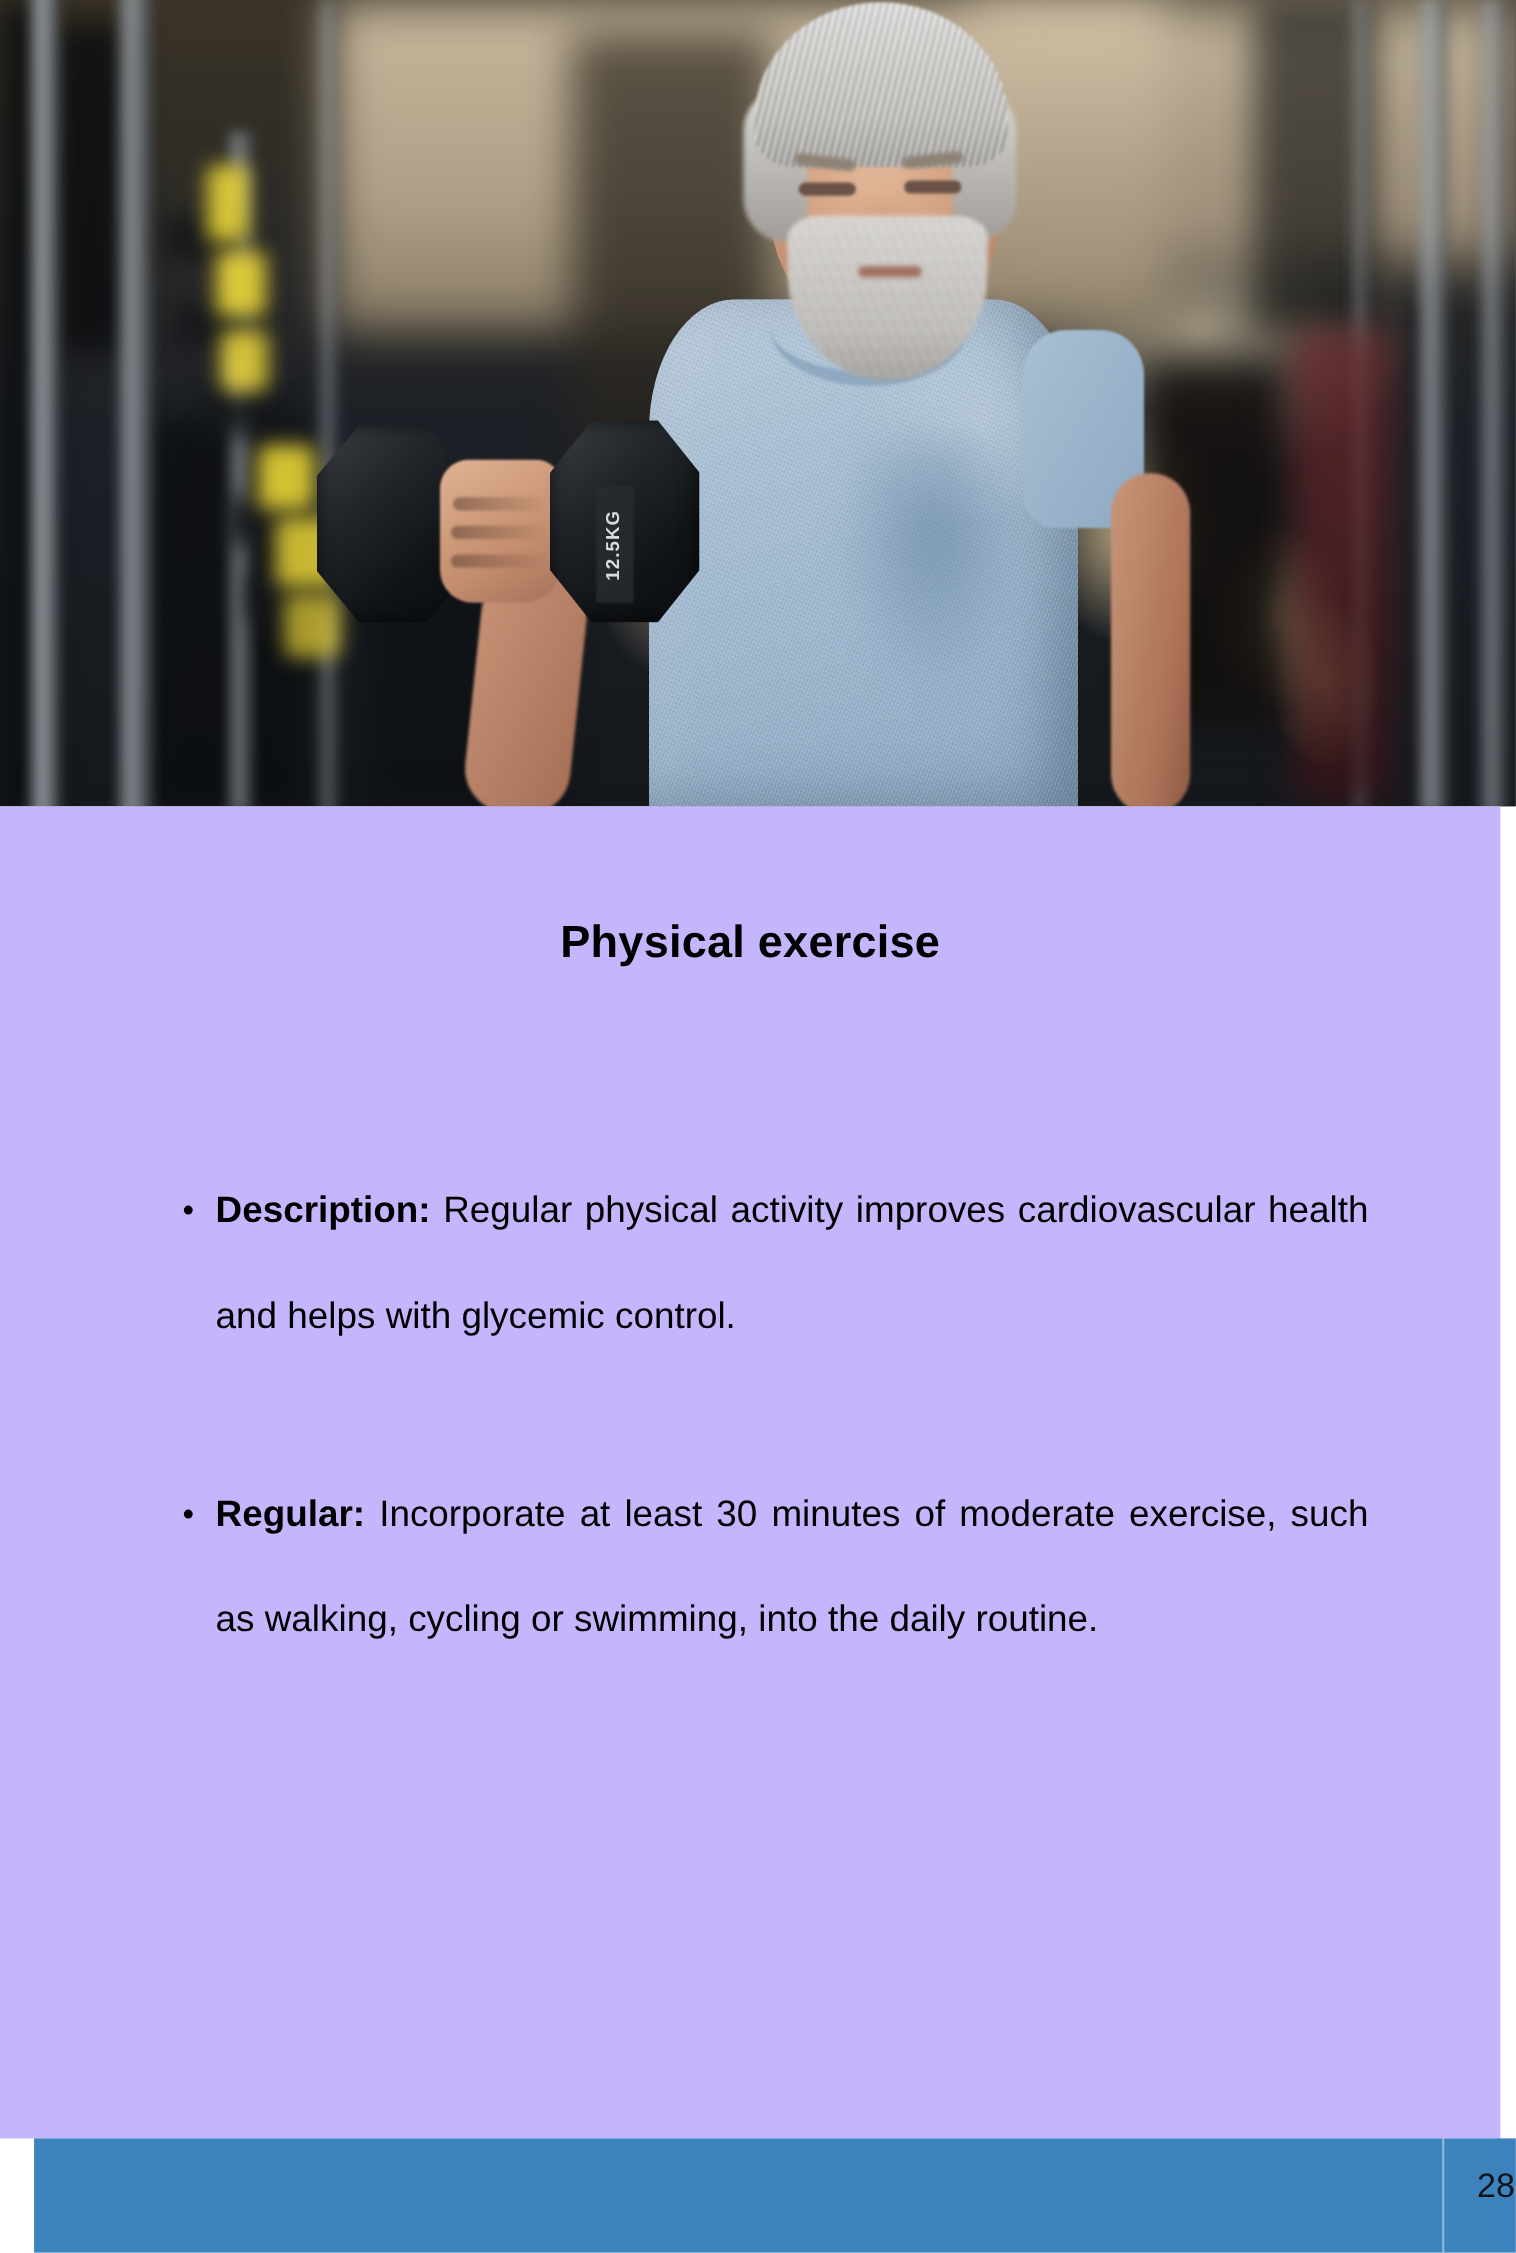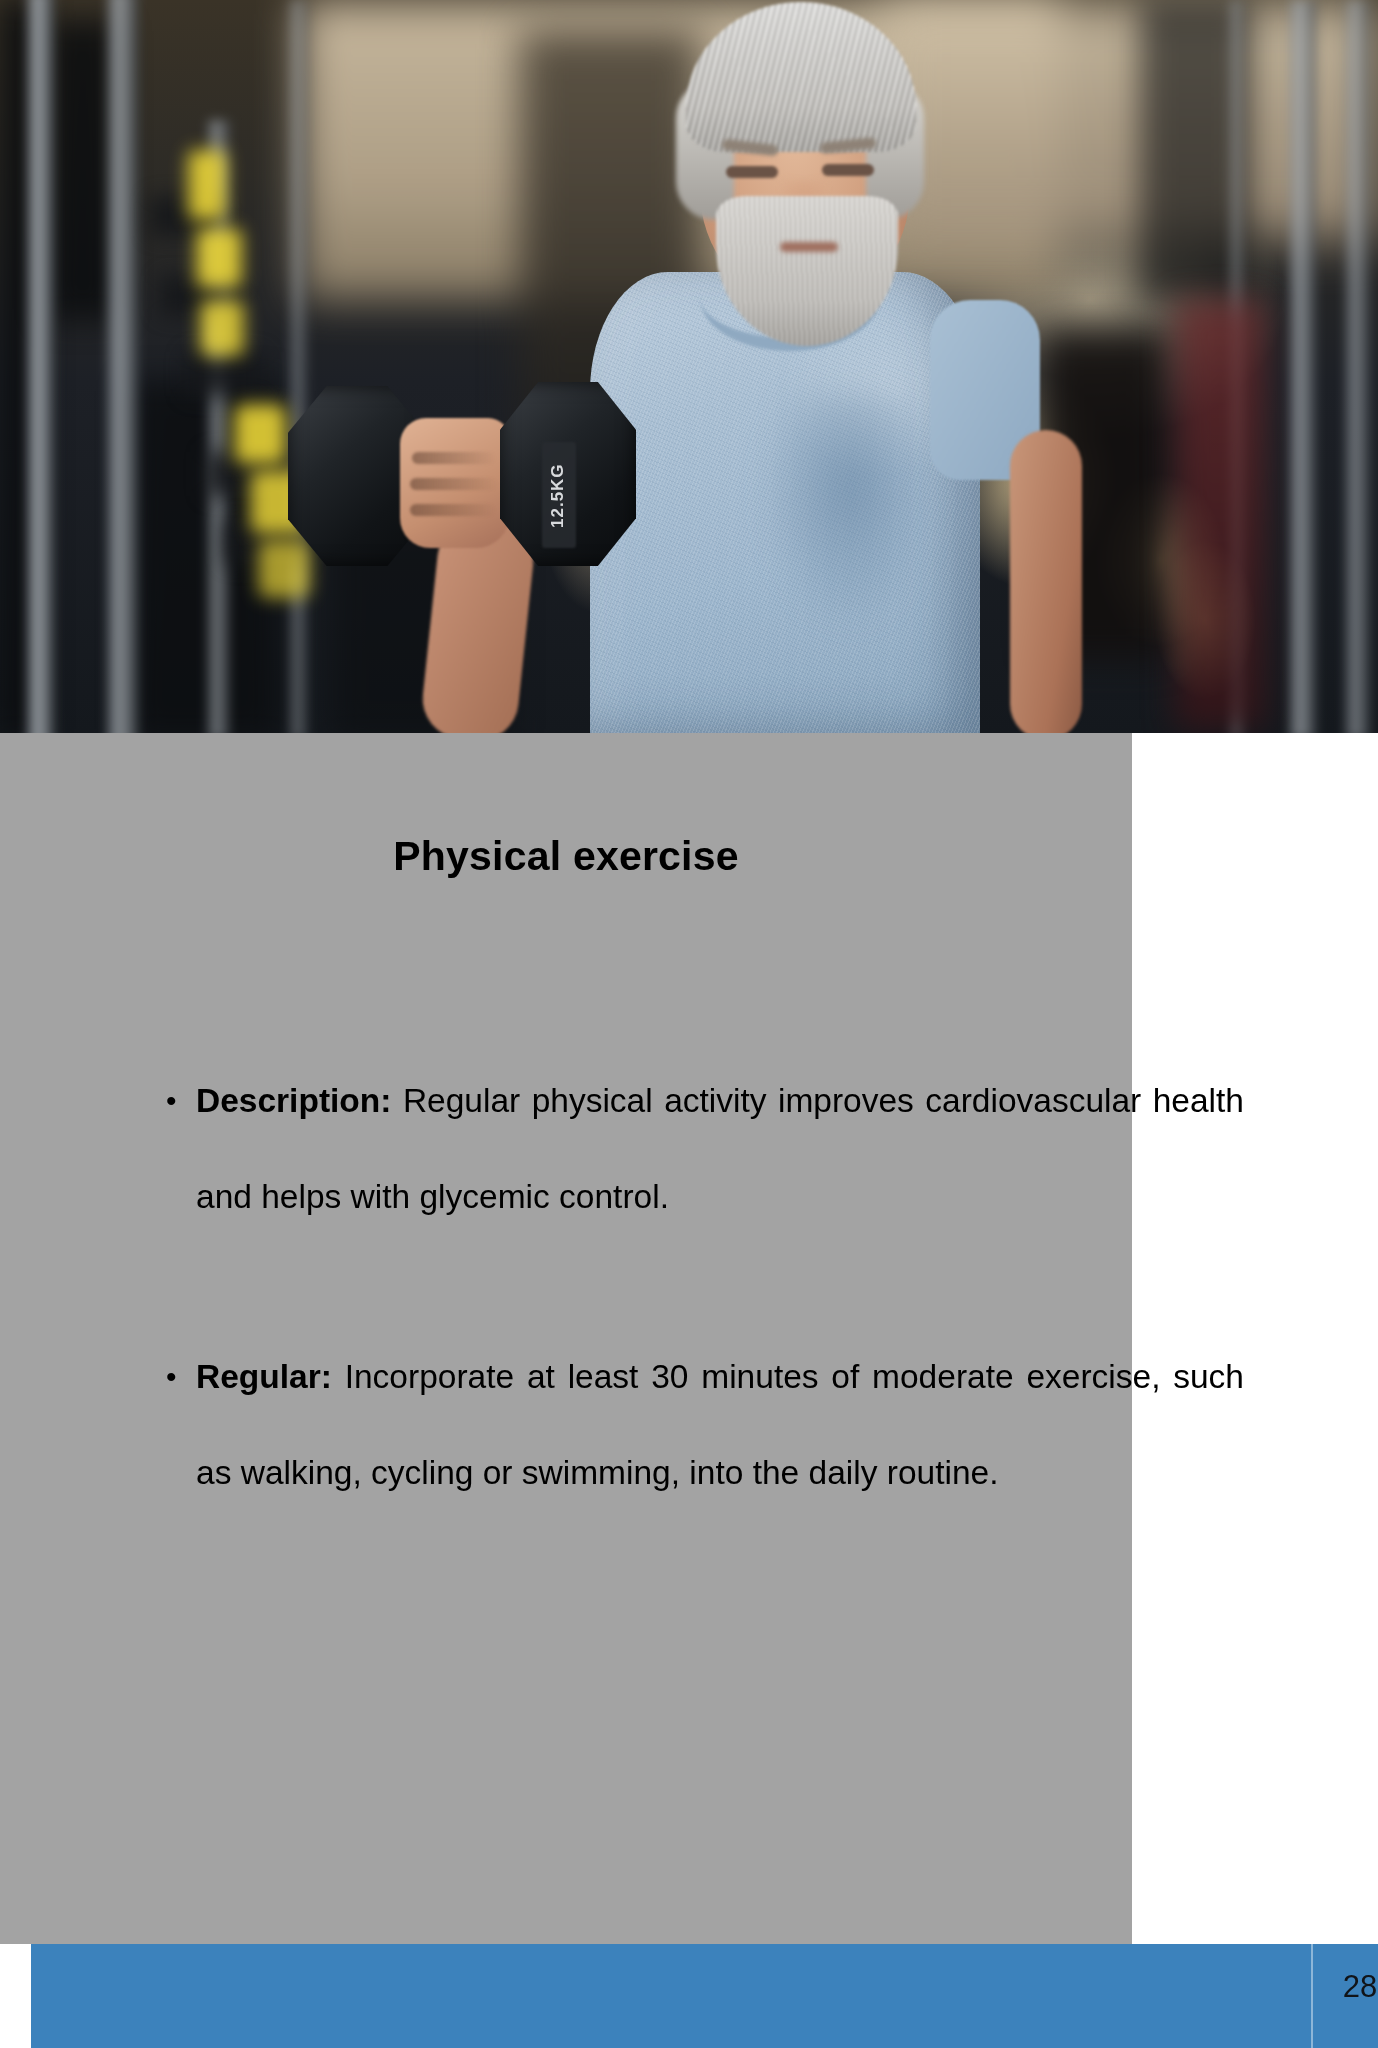--- a/index.html
+++ b/index.html
@@ -286,22 +286,22 @@
   .forearm {
     position: absolute; left: 430px; top: 520px; width: 96px; height: 220px;
     background: linear-gradient(110deg,#c89277,#a46f55);
     border-radius: 40px; filter: blur(1.6px); transform: rotate(6deg);
   }
 
   
   .slide-body {
     position: absolute;
     left: 0; top: 733px;
-    width: 1132px; height: 1211px;
-    background: #a3a3a3;
+    width: 1364px; height: 1211px;
+    background: #c4b5fd;
   }
   .slide-title {
     position: absolute;
     left: 0; right: 0;
     top: 100px;
     text-align: center;
     font-size: 41px;
     font-weight: bold;
     letter-spacing: 0.2px;
     color: #000000;

